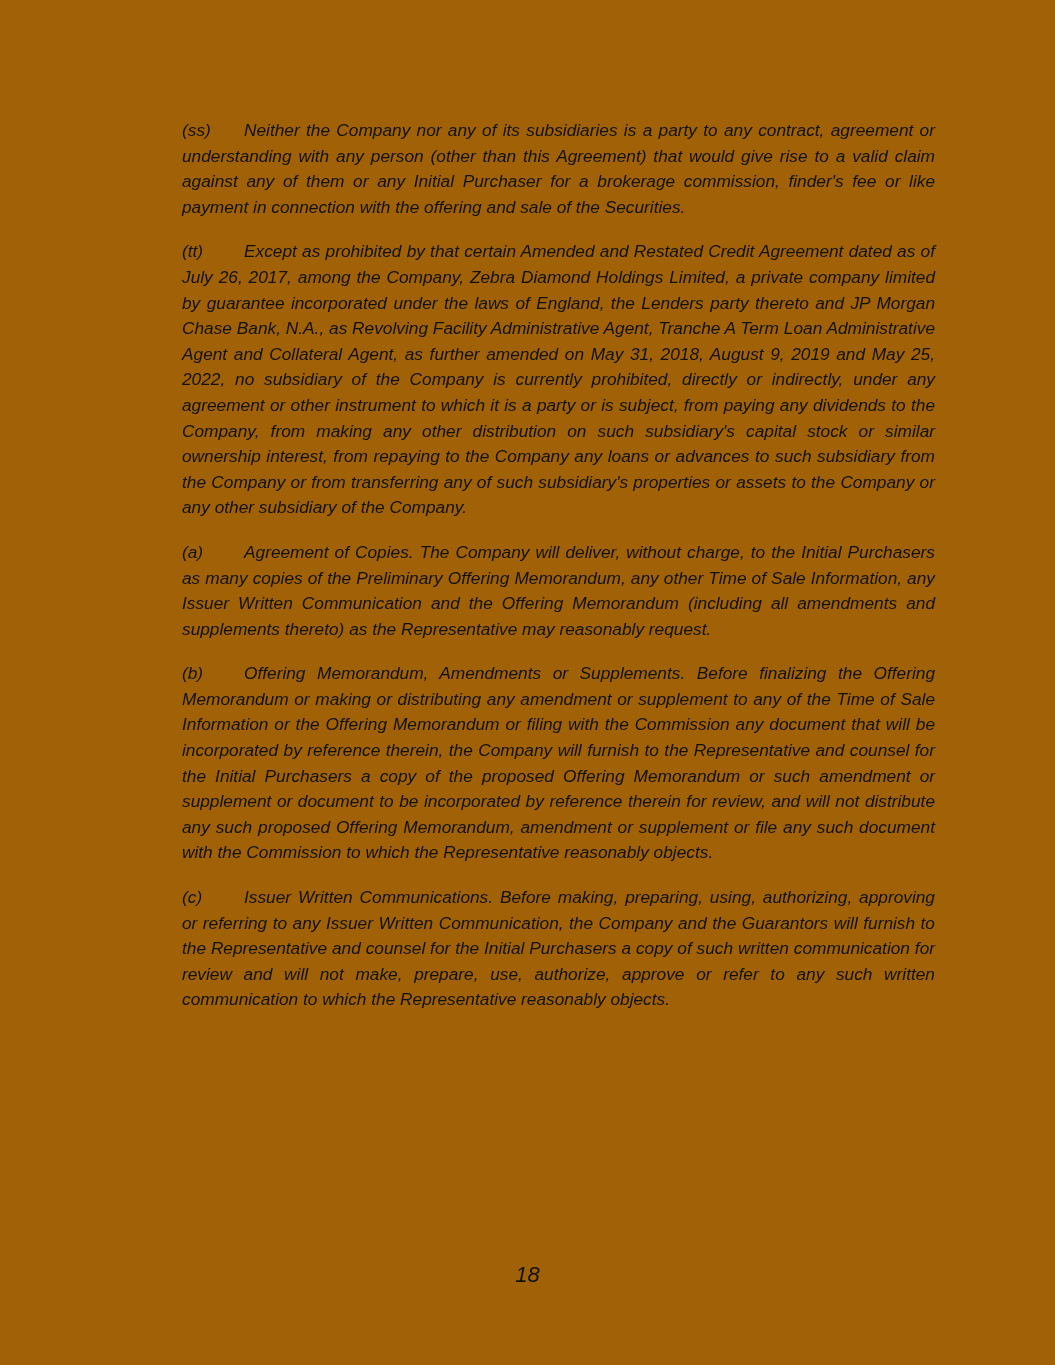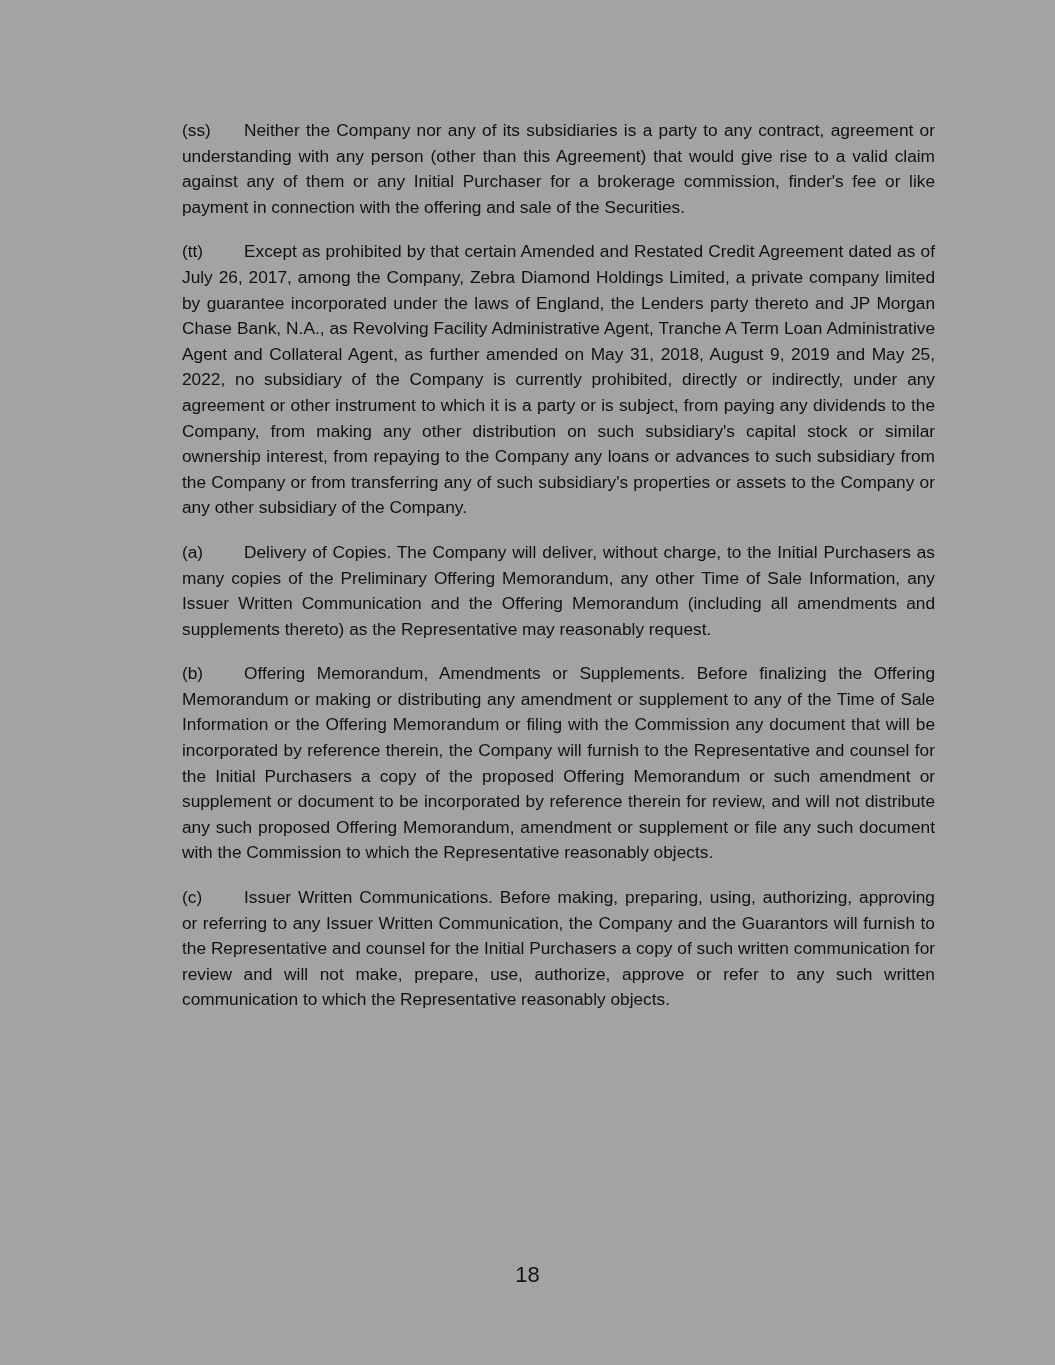--- a/index.html
+++ b/index.html
@@ -4,25 +4,26 @@
 <style>
   html, body {
     margin: 0;
     padding: 0;
     background: #ffffff;
   }
   .page {
     position: relative;
     width: 1055px;
     height: 1365px;
-    background: #a3a3a3;
+    background: #a16207;
     font-family: "Liberation Sans", sans-serif;
     color: #000000;
     box-sizing: border-box;
     overflow: hidden;
+    font-style: italic;
   }
   .content {
     position: absolute;
     left: 120px;
     top: 118px;
     width: 815px;
   }
   p {
     margin: 0 0 0 0;
     font-size: 17.3px;
@@ -71,21 +72,21 @@
     <p class="para indent gap-big">
       <span class="marker">(ss)</span><span>Neither the Company nor any of its subsidiaries is a party to any contract, agreement or understanding with any person (other than this Agreement) that would give rise to a valid claim against any of them or any Initial Purchaser for a brokerage commission, finder's fee or like payment in connection with the offering and sale of the Securities.</span>
     </p>
 
     <p class="para indent gap-big">
       <span class="marker">(tt)</span><span>Except as prohibited by that certain Amended and Restated Credit Agreement dated as of July 26, 2017, among the Company, Zebra Diamond Holdings Limited, a private company limited by guarantee incorporated under the laws of England, the Lenders party thereto and JP Morgan Chase Bank, N.A., as Revolving Facility Administrative Agent, Tranche A Term Loan Administrative Agent and Collateral Agent, as further amended on May 31, 2018, August 9, 2019 and May 25, 2022, no subsidiary of the Company is currently prohibited, directly or indirectly, under any agreement or other instrument to which it is a party or is subject, from paying any dividends to the Company, from making any other distribution on such subsidiary's capital stock or similar ownership interest, from repaying to the Company any loans or advances to such subsidiary from the Company or from transferring any of such subsidiary's properties or assets to the Company or any other subsidiary of the Company.</span>
     </p>
 
 
     <p class="para indent gap-big">
-      <span class="marker">(a)</span><span>Delivery of Copies.</span><span>  The Company will deliver, without charge, to the Initial Purchasers as many copies of the Preliminary Offering Memorandum, any other Time of Sale Information, any Issuer Written Communication and the Offering Memorandum (including all amendments and supplements thereto) as the Representative may reasonably request.</span>
+      <span class="marker">(a)</span><span>Agreement of Copies.</span><span>  The Company will deliver, without charge, to the Initial Purchasers as many copies of the Preliminary Offering Memorandum, any other Time of Sale Information, any Issuer Written Communication and the Offering Memorandum (including all amendments and supplements thereto) as the Representative may reasonably request.</span>
     </p>
 
     <p class="para indent gap-big">
       <span class="marker">(b)</span><span>Offering Memorandum, Amendments or Supplements.</span><span>  Before finalizing the Offering Memorandum or making or distributing any amendment or supplement to any of the Time of Sale Information or the Offering Memorandum or filing with the Commission any document that will be incorporated by reference therein, the Company will furnish to the Representative and counsel for the Initial Purchasers a copy of the proposed Offering Memorandum or such amendment or supplement or document to be incorporated by reference therein for review, and will not distribute any such proposed Offering Memorandum, amendment or supplement or file any such document with the Commission to which the Representative reasonably objects.</span>
     </p>
 
     <p class="para indent gap-big">
       <span class="marker">(c)</span><span>Issuer Written Communications.</span><span>  Before making, preparing, using, authorizing, approving or referring to any Issuer Written Communication, the Company and the Guarantors will furnish to the Representative and counsel for the Initial Purchasers a copy of such written communication for review and will not make, prepare, use, authorize, approve or refer to any such written communication to which the Representative reasonably objects.</span>
     </p>
 

